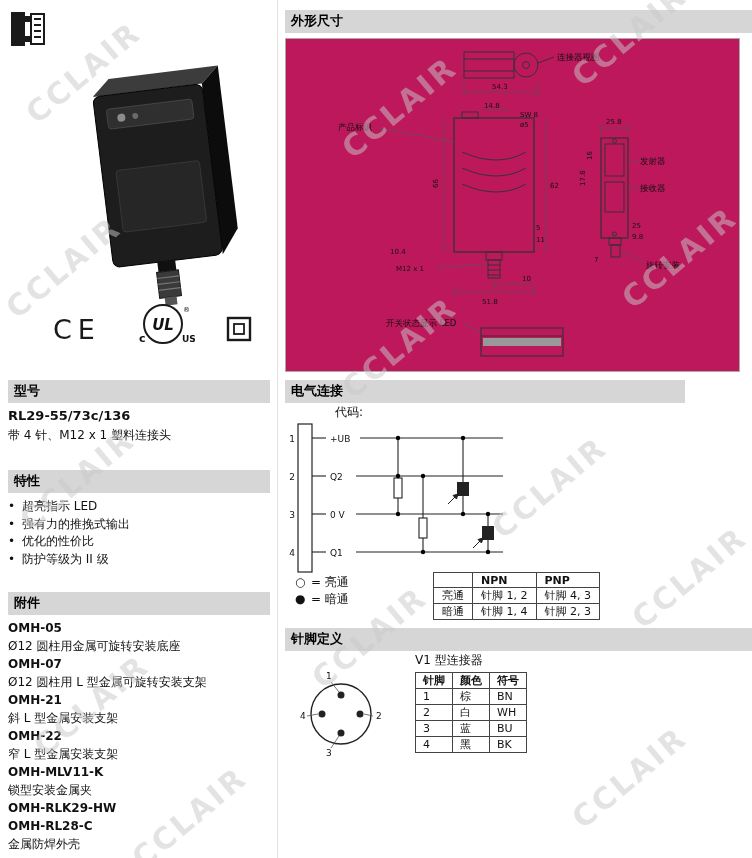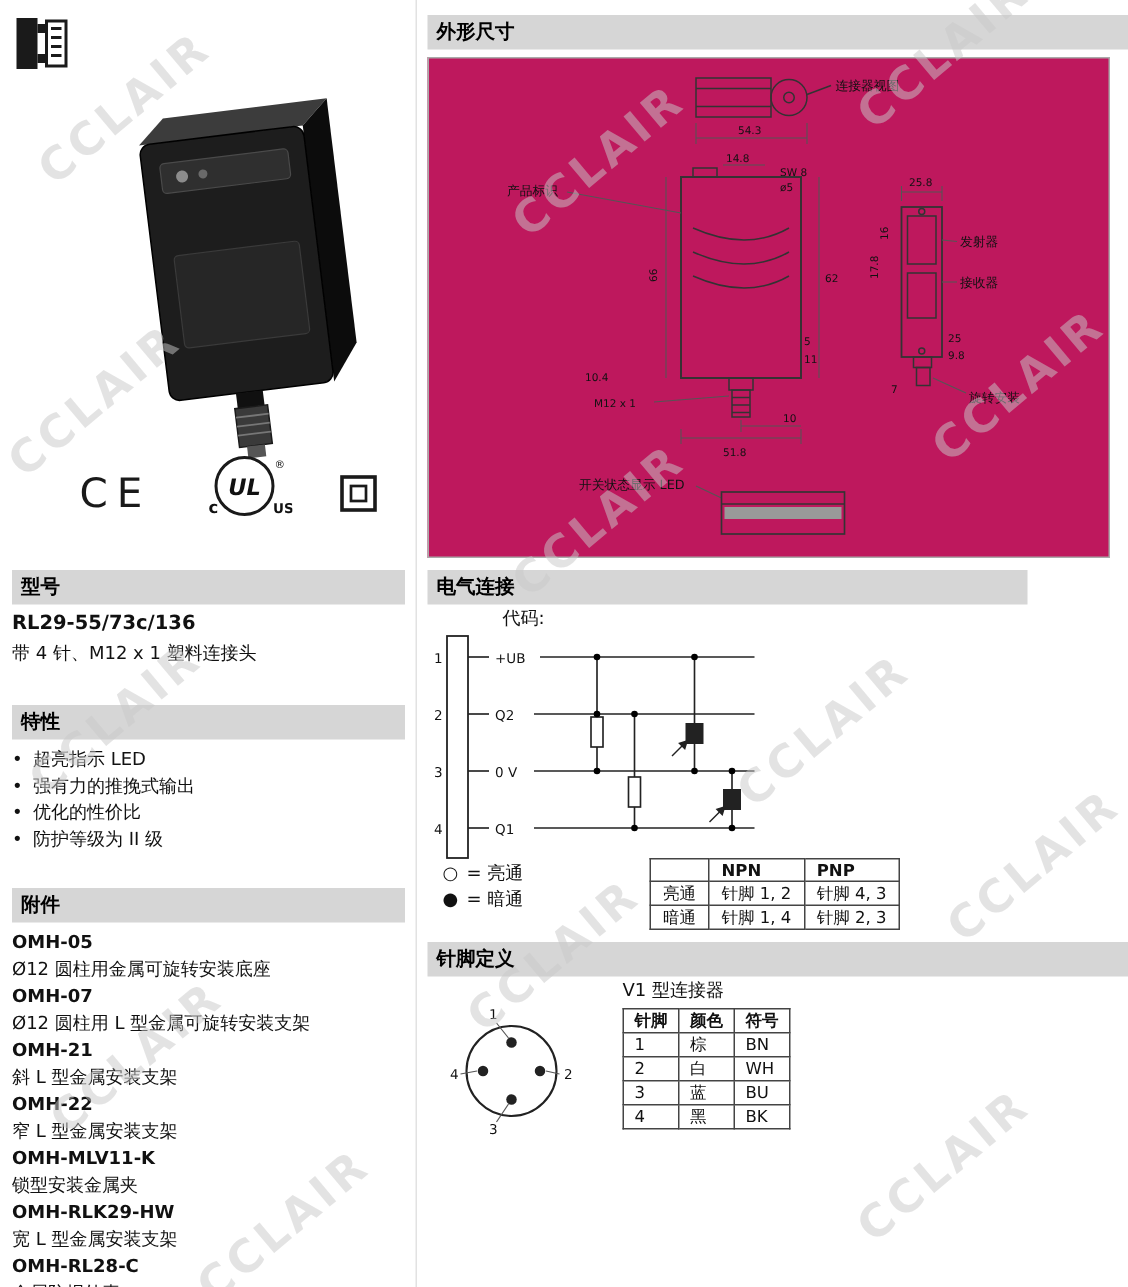--- a/index.html
+++ b/index.html
@@ -168,21 +168,20 @@
       <div>
         <div class="acc-code">OMH-22</div>
         <div class="acc-desc">窄 L 型金属安装支架</div>
       </div>
       <div>
         <div class="acc-code">OMH-MLV11-K</div>
         <div class="acc-desc">锁型安装金属夹</div>
       </div>
       <div>
         <div class="acc-code">OMH-RLK29-HW</div>
-        <div class="acc-desc">宽 L 型金属安装支架</div>
       </div>
       <div>
         <div class="acc-code">OMH-RL28-C</div>
         <div class="acc-desc">金属防焊外壳</div>
       </div>
     </div>
   </div>
 
   <div class="bar dims-bar">外形尺寸</div>
 

